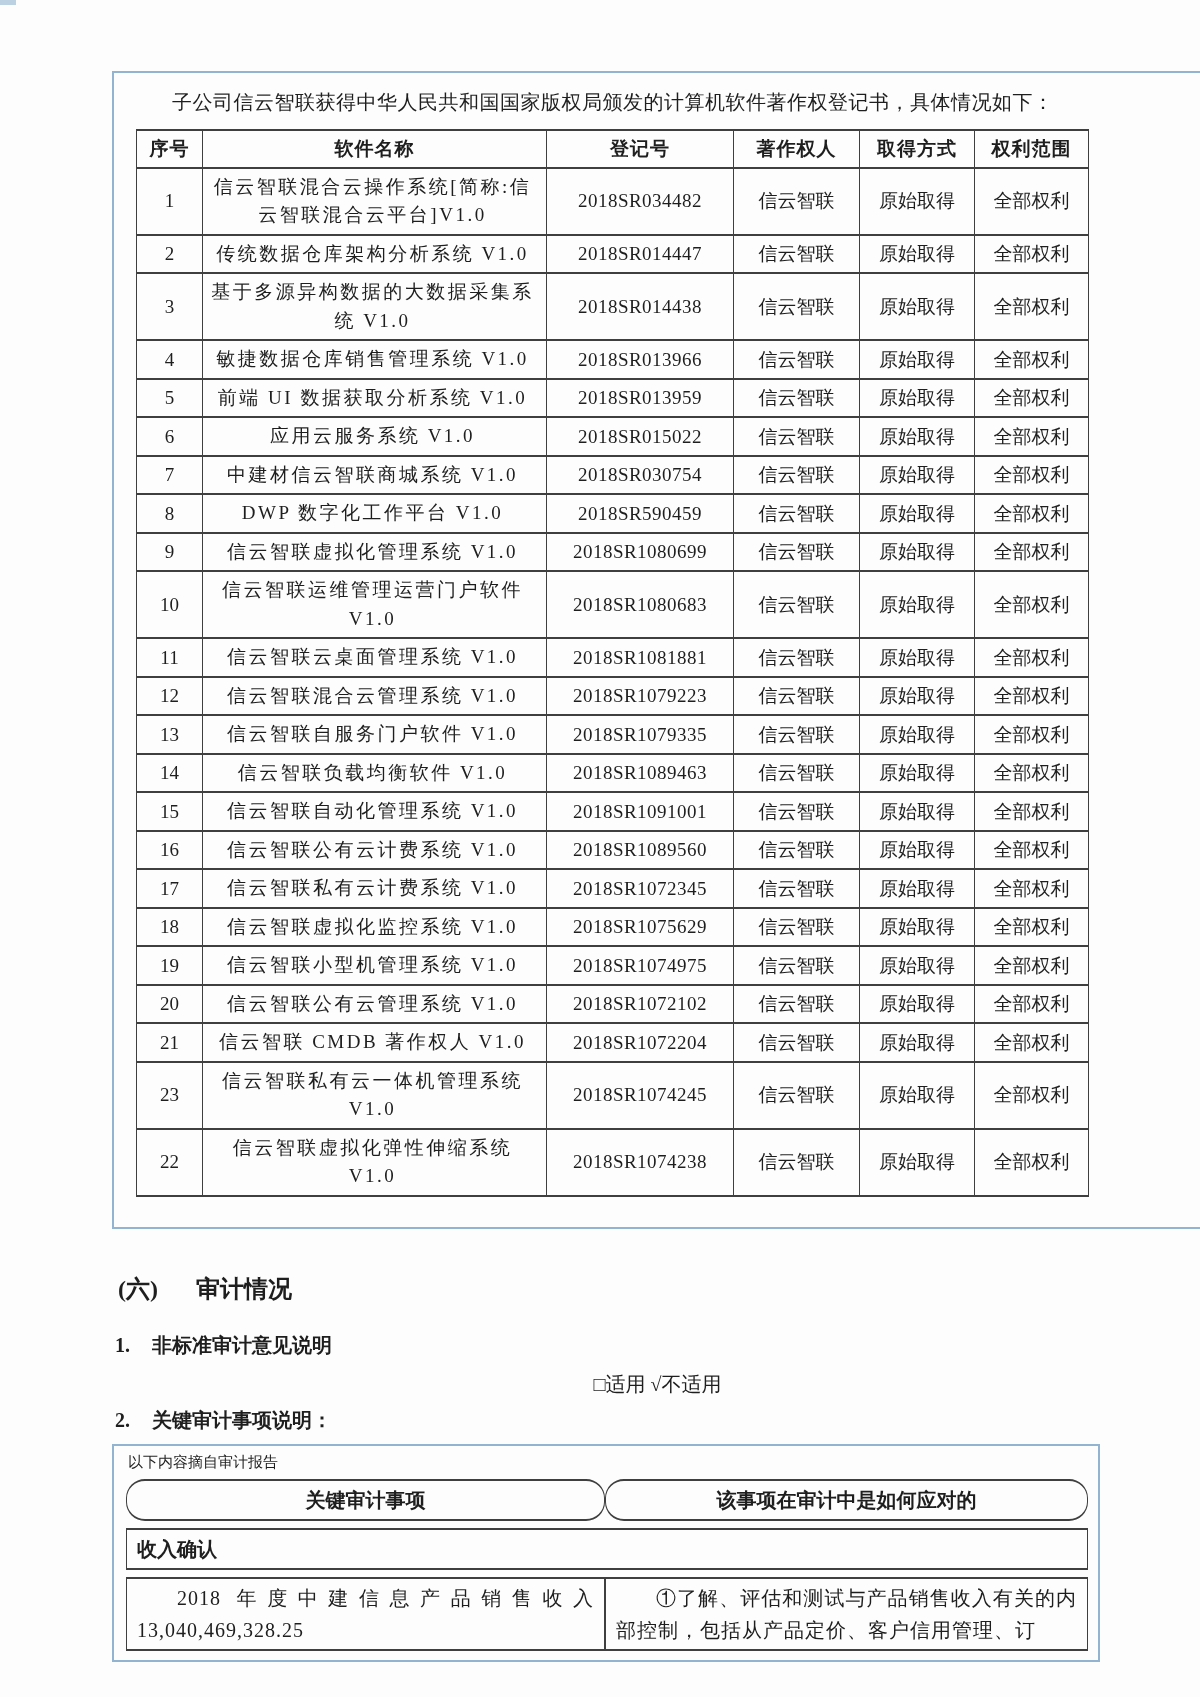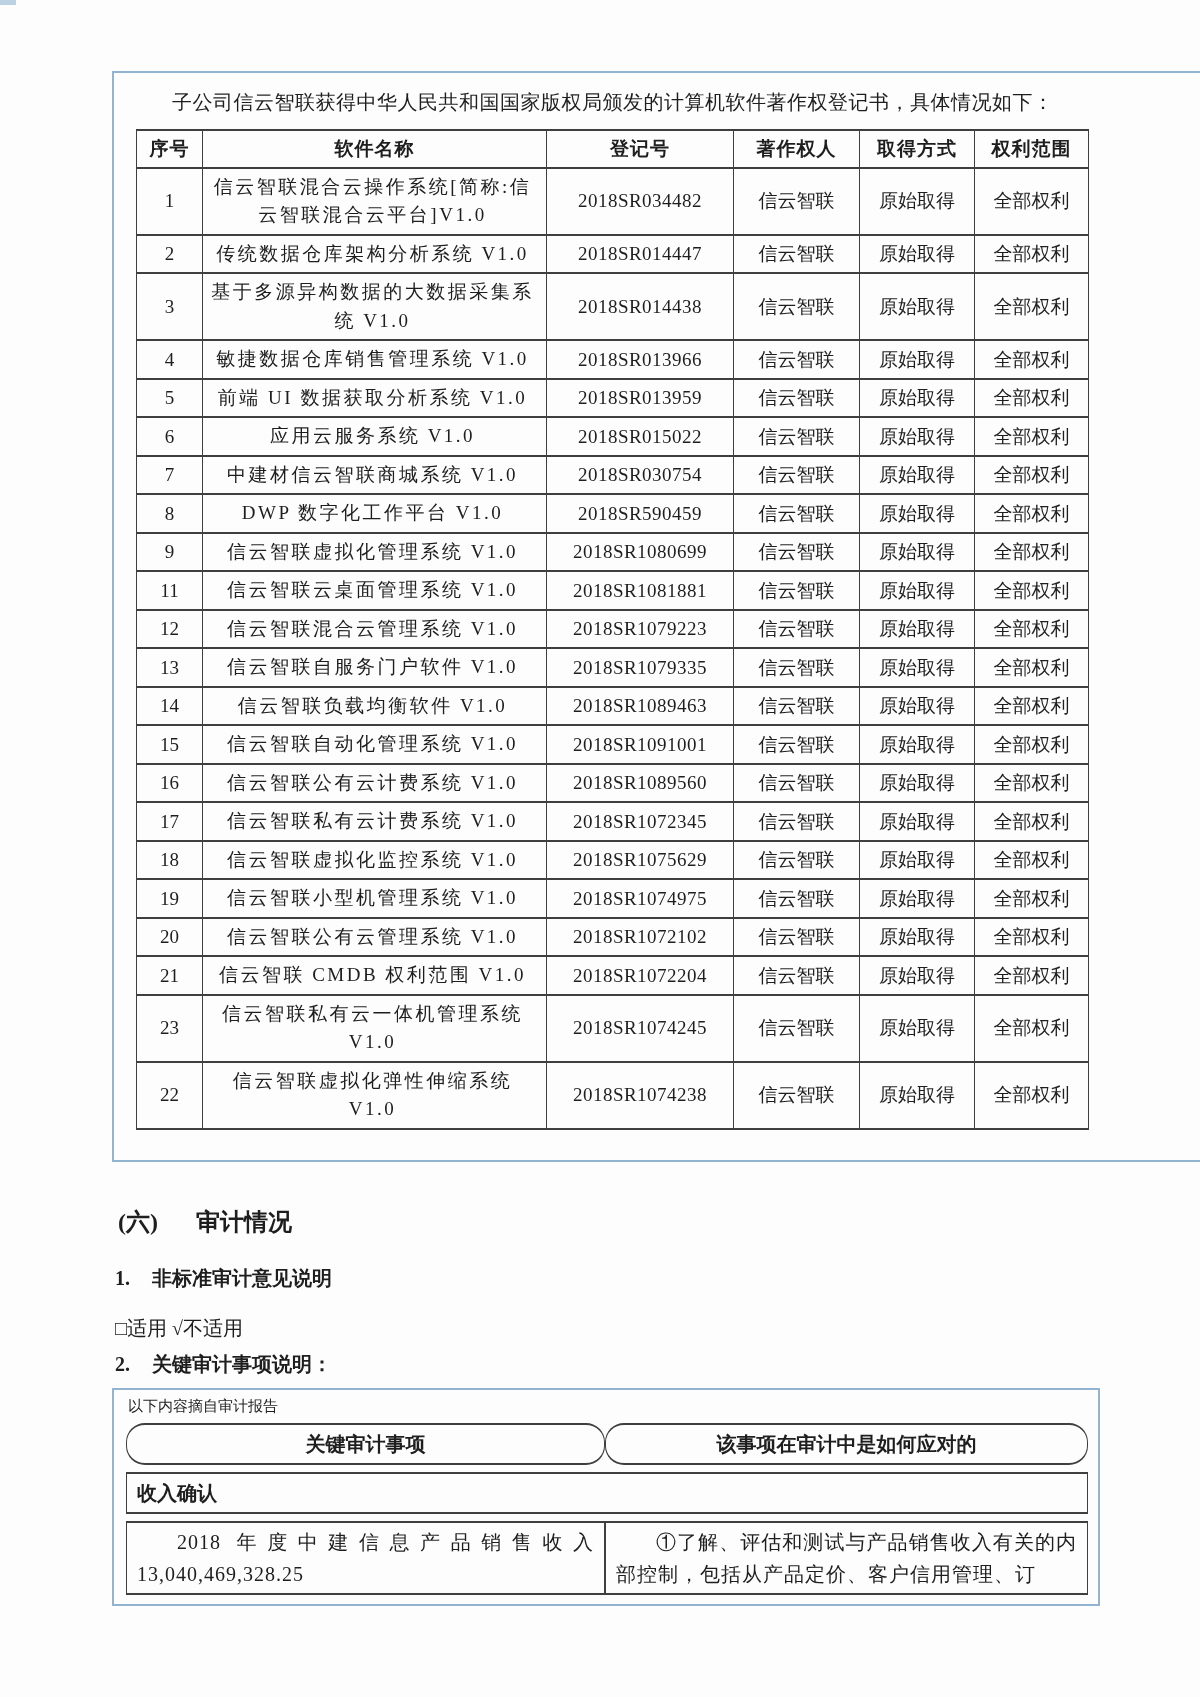--- a/index.html
+++ b/index.html
@@ -58,21 +58,21 @@
     padding:4px 12px 4px 8px;
     line-height:1.5;
   }
   .copyright td.regno { letter-spacing:0.5px;border-radius:17px; }
 
   
   .sec-heading { margin:44px 0 0 118px; font-size:24px; font-weight:bold; }
   .sec-heading .marker { margin-right:38px; }
   .num-item { margin:27px 0 0 115px; font-size:20px; font-weight:bold; }
   .num-item .num { margin-right:22px; }
-  .applicability { margin:23px 0 0 115px; font-size:20px; font-weight:normal; }
+  .applicability { margin:12px 0 0 115px; font-size:20px; font-weight:normal;text-align:center; }
   .num-item2 { margin:9px 0 0 115px; }
 
   
   .box2 {
     margin:10px 0 0 112px;
     width:988px;
     padding:4px 8px 2px 8px;
   }
   .source-note { font-size:15px; line-height:1.35; padding:2px 0 2px 6px; }
   table.audit {
@@ -194,20 +194,28 @@
     </tr>
           <tr>
       <td class="idx">9</td>
       <td class="name">信云智联虚拟化管理系统 V1.0</td>
       <td class="regno">2018SR1080699</td>
       <td class="owner">信云智联</td>
       <td class="method">原始取得</td>
       <td class="scope">全部权利</td>
     </tr>
           <tr>
+      <td class="idx">10</td>
+      <td class="name">信云智联运维管理运营门户软件 V1.0</td>
+      <td class="regno">2018SR1080683</td>
+      <td class="owner">信云智联</td>
+      <td class="method">原始取得</td>
+      <td class="scope">全部权利</td>
+    </tr>
+          <tr>
       <td class="idx">11</td>
       <td class="name">信云智联云桌面管理系统 V1.0</td>
       <td class="regno">2018SR1081881</td>
       <td class="owner">信云智联</td>
       <td class="method">原始取得</td>
       <td class="scope">全部权利</td>
     </tr>
           <tr>
       <td class="idx">12</td>
       <td class="name">信云智联混合云管理系统 V1.0</td>
@@ -275,21 +283,21 @@
           <tr>
       <td class="idx">20</td>
       <td class="name">信云智联公有云管理系统 V1.0</td>
       <td class="regno">2018SR1072102</td>
       <td class="owner">信云智联</td>
       <td class="method">原始取得</td>
       <td class="scope">全部权利</td>
     </tr>
           <tr>
       <td class="idx">21</td>
-      <td class="name">信云智联 CMDB 权利范围 V1.0</td>
+      <td class="name">信云智联 CMDB 著作权人 V1.0</td>
       <td class="regno">2018SR1072204</td>
       <td class="owner">信云智联</td>
       <td class="method">原始取得</td>
       <td class="scope">全部权利</td>
     </tr>
           <tr>
       <td class="idx">23</td>
       <td class="name">信云智联私有云一体机管理系统 V1.0</td>
       <td class="regno">2018SR1074245</td>
       <td class="owner">信云智联</td>

